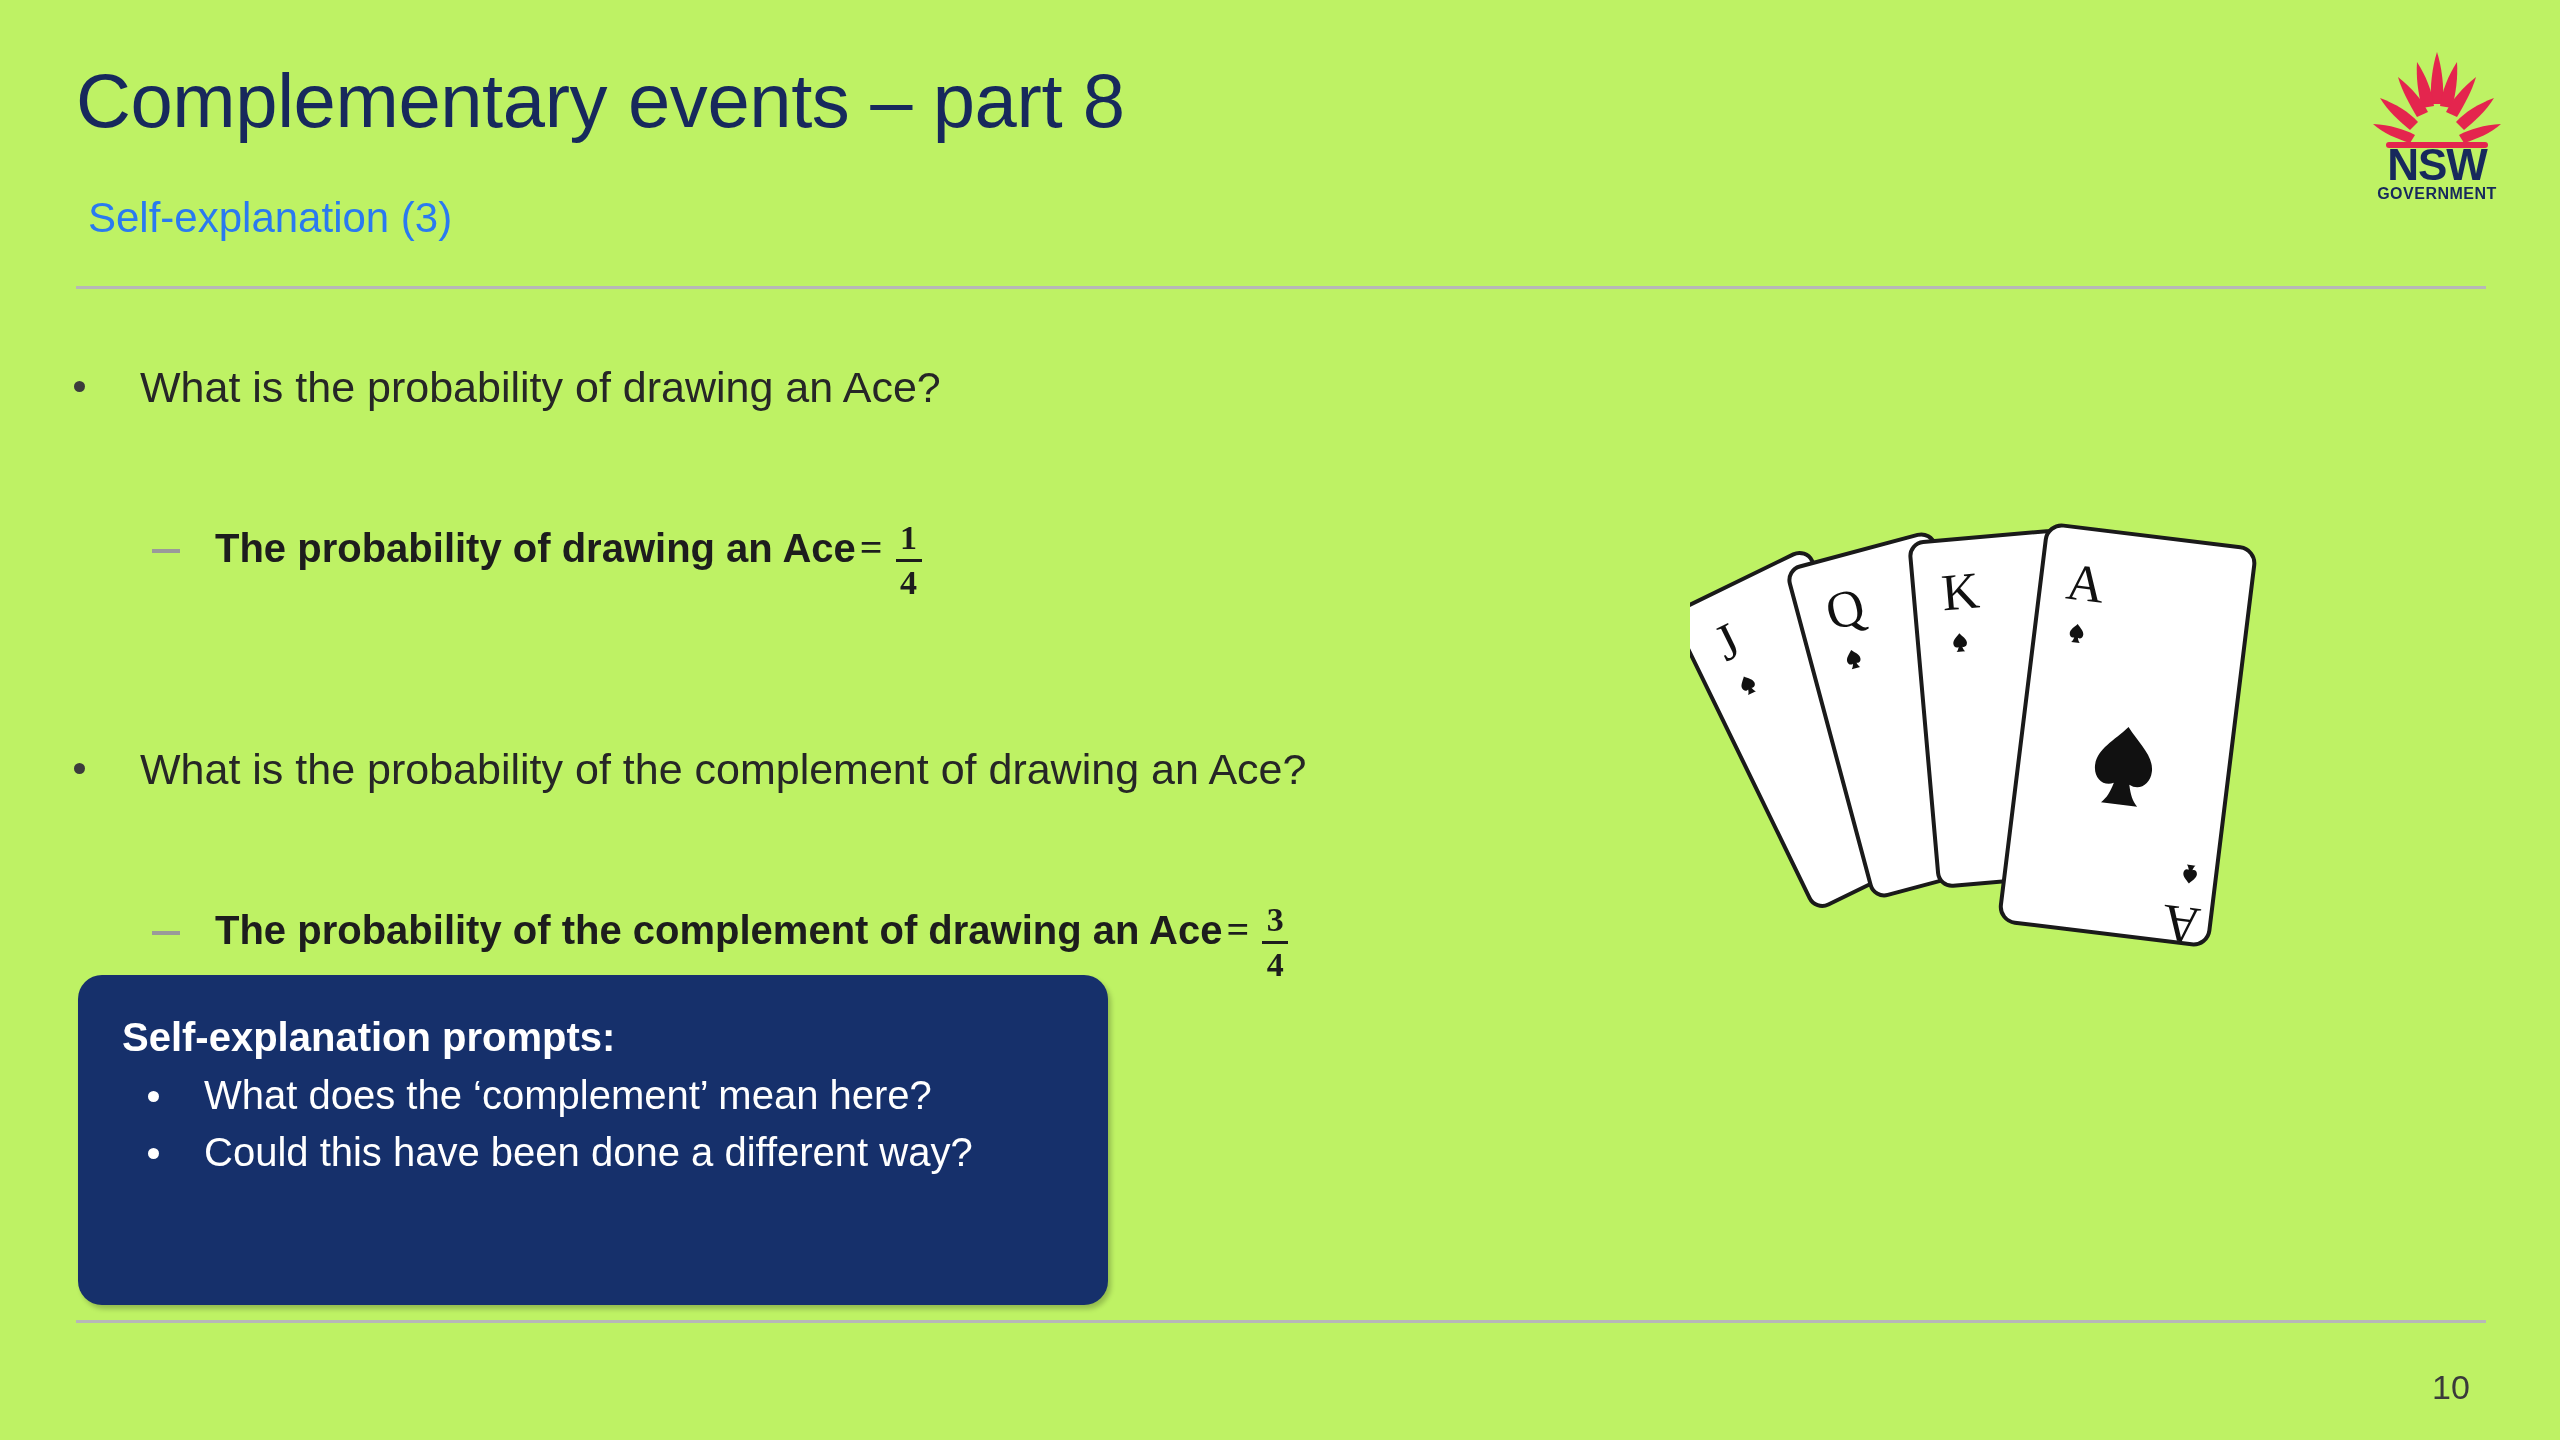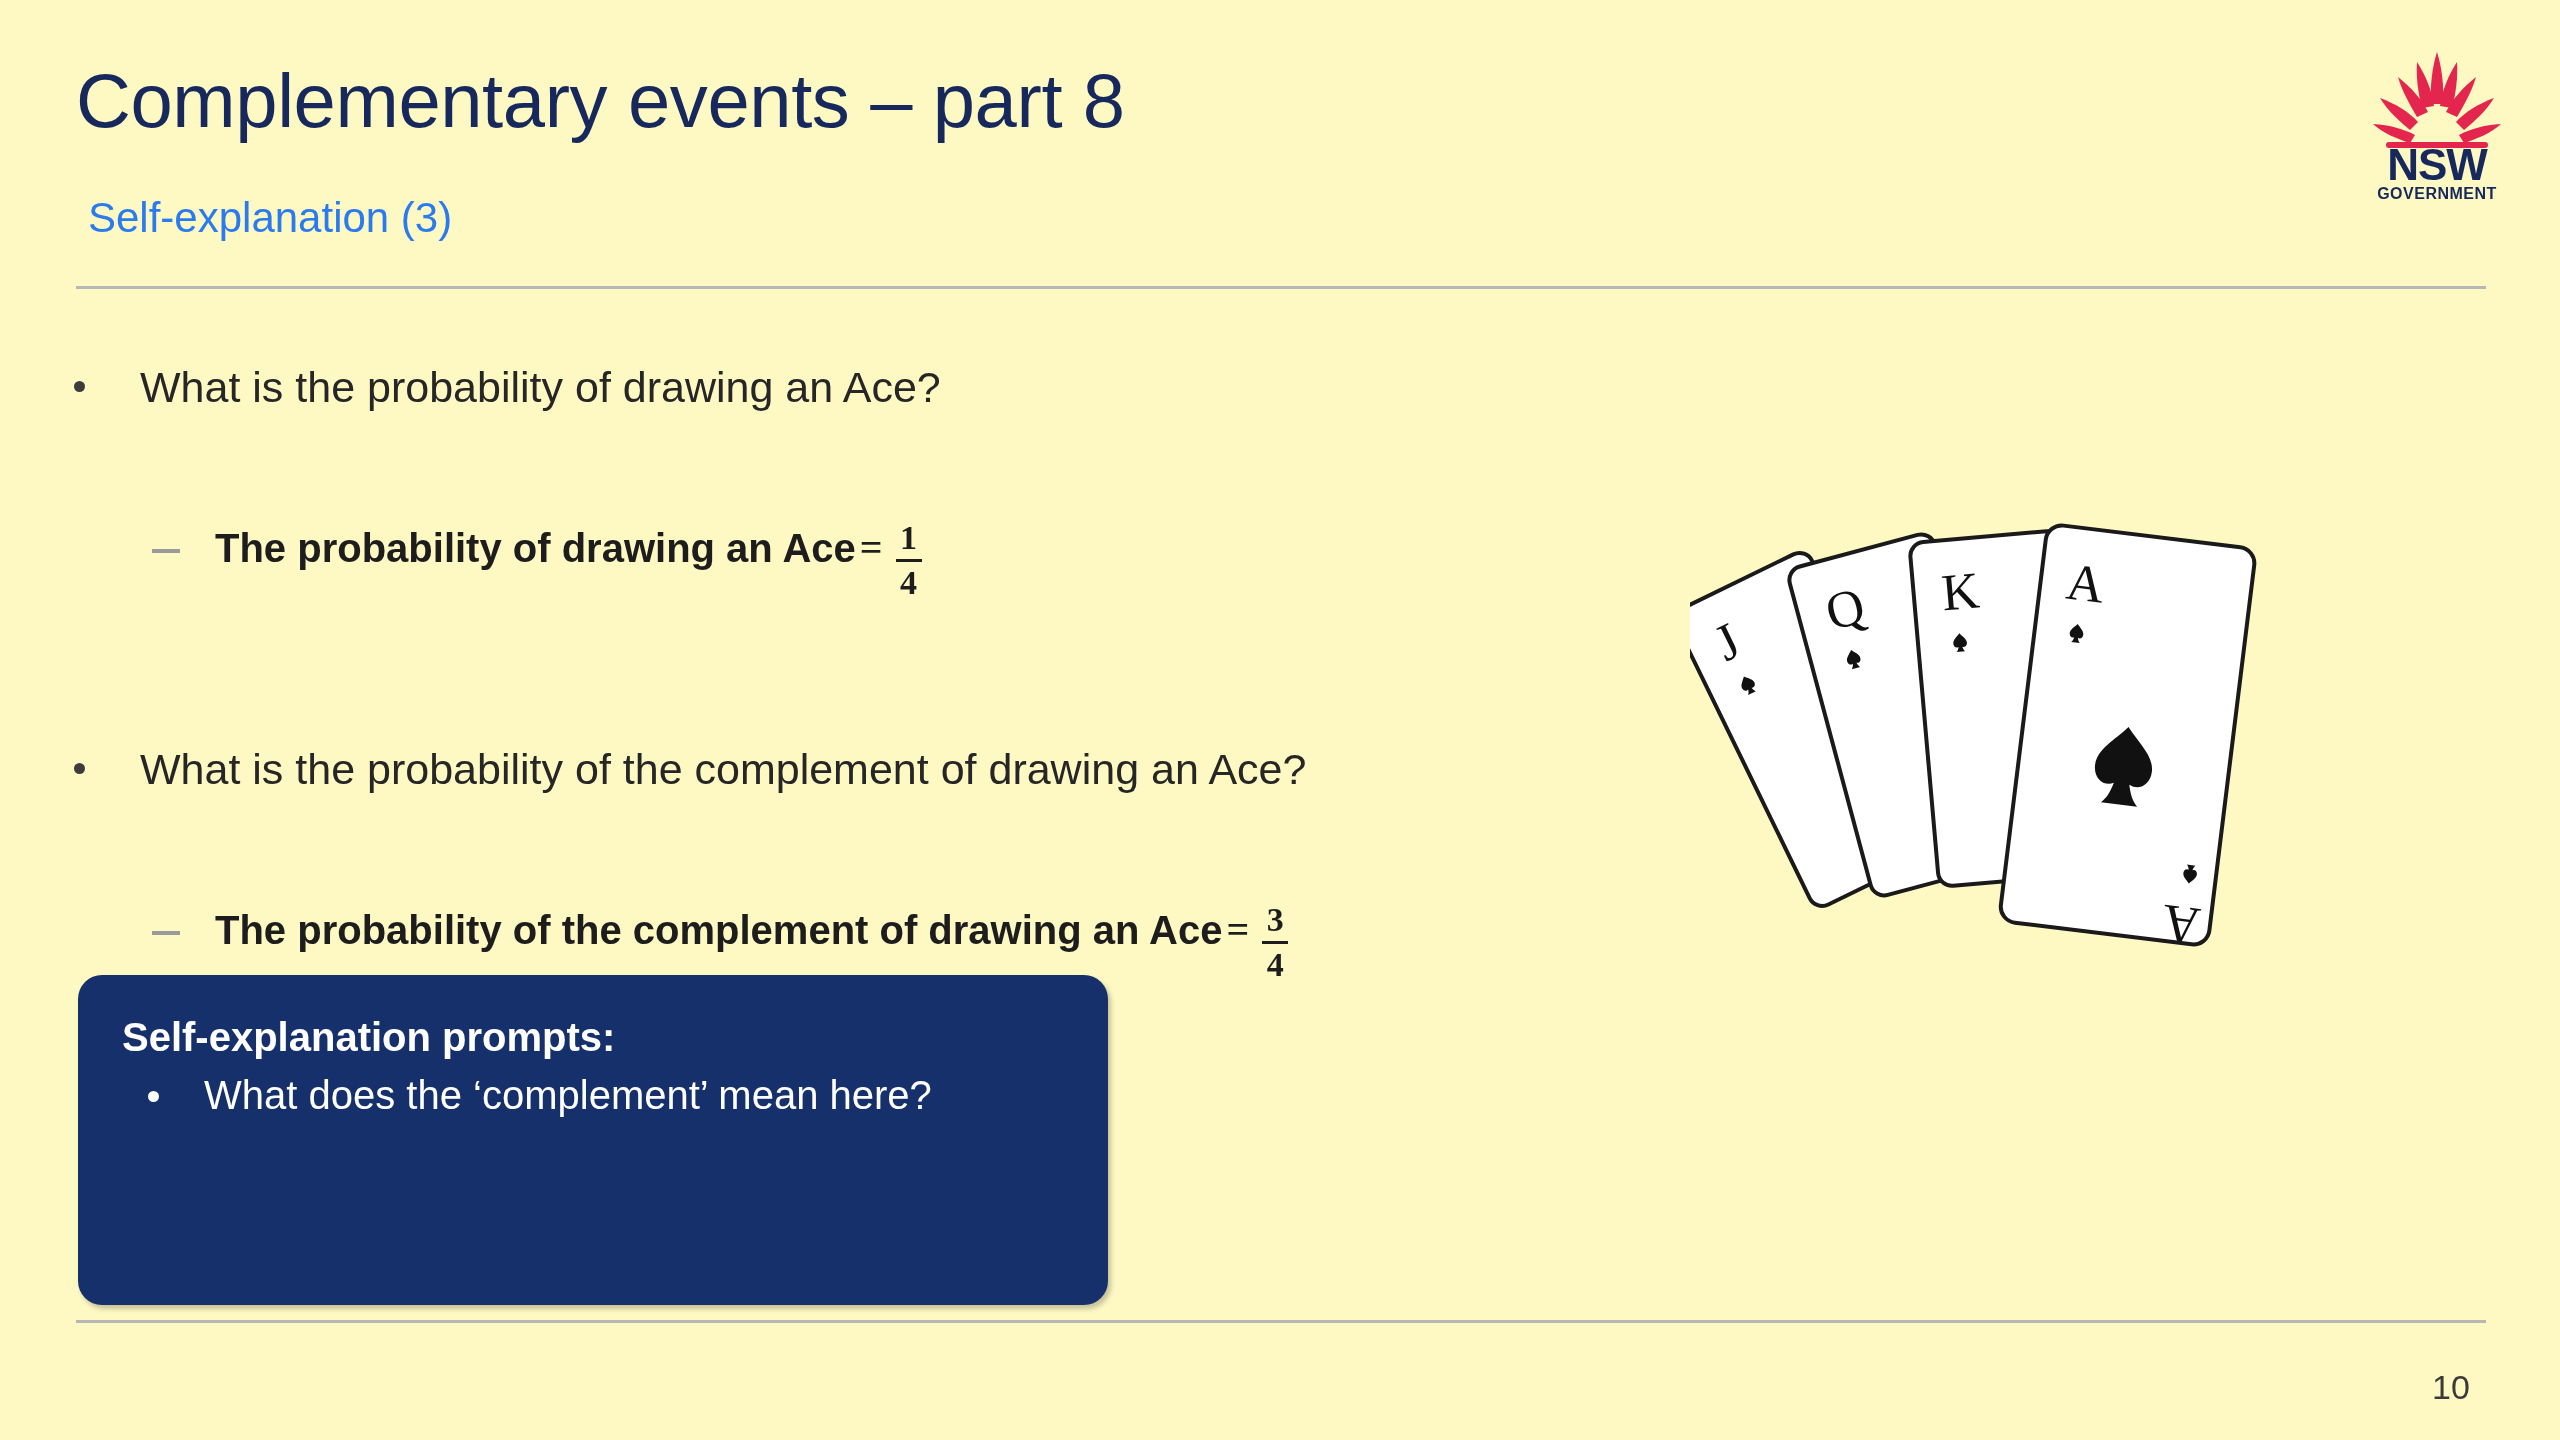--- a/index.html
+++ b/index.html
@@ -13,21 +13,21 @@
     height: 1440px;
     position: relative;
     overflow: hidden;
     font-family: "Liberation Sans", sans-serif;
     color: #231f20;
   }
 
   .slide {
     position: absolute;
     inset: 0;
-    background: #fef9c3;
+    background: #bef264;
   }
 
   
   .title {
     position: absolute;
     left: 76px;
     top: 62px;
     font-size: 76px;
     line-height: 1.02;
     font-weight: 400;
@@ -269,20 +269,24 @@
     </div>
 
   </div>
 
   <div class="prompt-box">
     <div class="prompt-title">Self-explanation prompts:</div>
     <div class="prompt-item">
       <span class="dot"></span>
       <span>What does the ‘complement’ mean here?</span>
     </div>
+    <div class="prompt-item">
+      <span class="dot"></span>
+      <span>Could this have been done a different way?</span>
+    </div>
   </div>
 
   <div class="cards">
     <svg viewBox="0 0 620 510" xmlns="http://www.w3.org/2000/svg" aria-hidden="true">
       <defs>
         <g id="pip-small">
           <path d="M0 0 C5 6 11 10 11 16 C11 21 7 24 3 22 C4 26 5 28 7 30 L-7 30 C-5 28 -4 26 -3 22 C-7 24 -11 21 -11 16 C-11 10 -5 6 0 0 Z"></path>
         </g>
       </defs>
 

